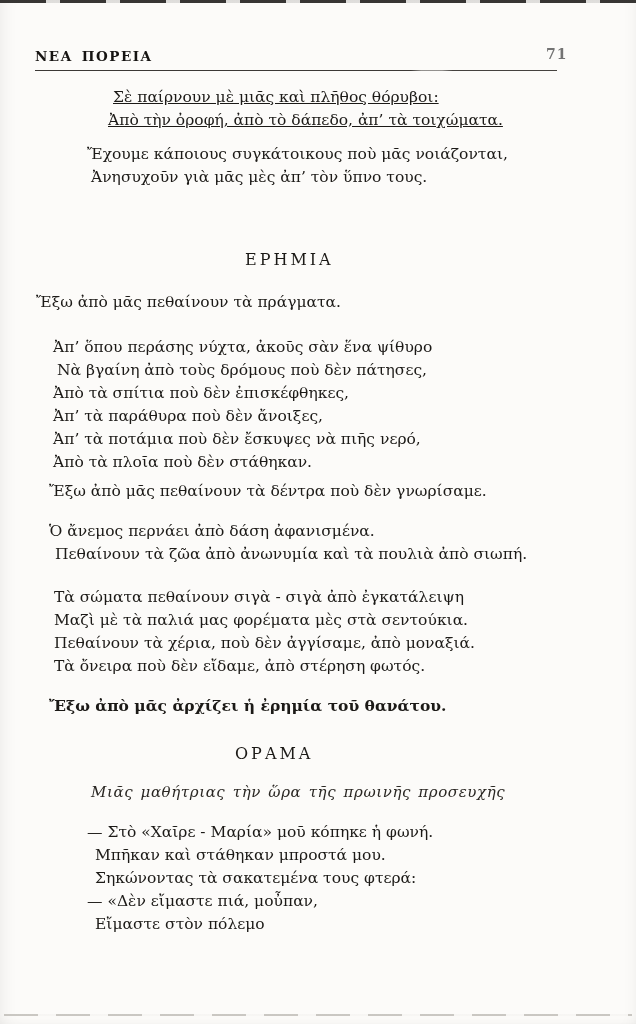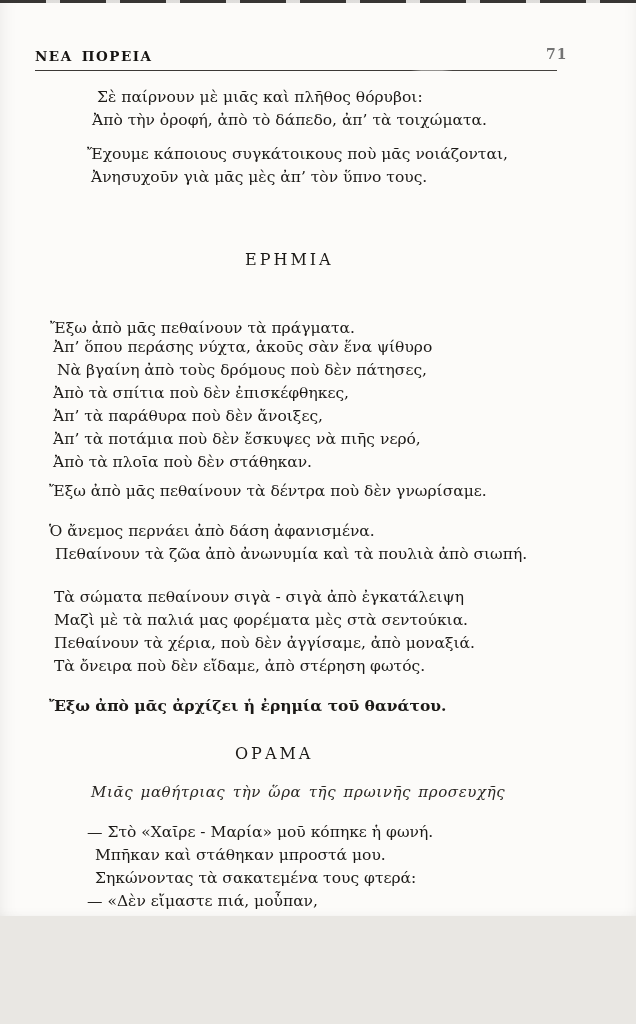--- a/index.html
+++ b/index.html
@@ -4,21 +4,21 @@
 <style>
   html,body{margin:0;padding:0;}
   body{
     width:636px;height:1024px;
     background:#e9e7e3;
     font-family:"DejaVu Serif","Liberation Serif",serif;
     -webkit-font-smoothing:antialiased;
   }
   .page{
     position:relative;
-    width:636px;height:916px;
+    width:636px;height:1024px;
     background:#fcfbf9;
     color:#1b1916;
     overflow:hidden;
     box-shadow:inset 14px 0 20px -16px rgba(0,0,0,.10),
                inset -12px 0 18px -15px rgba(0,0,0,.08),
                inset 0 -10px 14px -12px rgba(0,0,0,.06);
   }
   
   .edge-top{
     position:absolute;top:0;left:0;width:636px;height:3px;
@@ -66,34 +66,34 @@
 <body>
 
 <div class="page">
 
   <div class="edge-top"></div>
 
   <div class="journal">ΝΕΑ ΠΟΡΕΙΑ</div>
   <div class="pagenum">71</div>
   <div class="rule"></div>
 
-  <section class="st" style="top:86px;left:92px;">
+  <section class="st" style="top:86px;left:108px;text-decoration:underline;">
     <div class="line indent5">Σὲ παίρνουν μὲ μιᾶς καὶ πλῆθος θόρυβοι:</div>
     <div class="line">Ἀπὸ τὴν ὀροφή, ἀπὸ τὸ δάπεδο, ἀπ’ τὰ τοιχώματα.</div>
   </section>
 
   <section class="st" style="top:143px;left:87px;">
     <div class="line">Ἔχουμε κάποιους συγκάτοικους ποὺ μᾶς νοιάζονται,</div>
     <div class="line indent4">Ἀνησυχοῦν γιὰ μᾶς μὲς ἀπ’ τὸν ὕπνο τους.</div>
   </section>
 
 
   <h2 class="poem-title" style="top:250px;left:245px;margin:0;font-weight:normal;">ΕΡΗΜΙΑ</h2>
 
-  <section class="st" style="top:291px;left:50px;margin-top:26px;">
+  <section class="st" style="top:291px;left:36px;">
     <div class="line">Ἔξω ἀπὸ μᾶς πεθαίνουν τὰ πράγματα.</div>
   </section>
 
   <section class="st" style="top:336px;left:53px;">
     <div class="line">Ἀπ’ ὅπου περάσης νύχτα, ἀκοῦς σὰν ἕνα ψίθυρο</div>
     <div class="line indent4">Νὰ βγαίνη ἀπὸ τοὺς δρόμους ποὺ δὲν πάτησες,</div>
     <div class="line">Ἀπὸ τὰ σπίτια ποὺ δὲν ἐπισκέφθηκες,</div>
     <div class="line">Ἀπ’ τὰ παράθυρα ποὺ δὲν ἄνοιξες,</div>
     <div class="line">Ἀπ’ τὰ ποτάμια ποὺ δὲν ἔσκυψες νὰ πιῆς νερό,</div>
     <div class="line">Ἀπὸ τὰ πλοῖα ποὺ δὲν στάθηκαν.</div>

